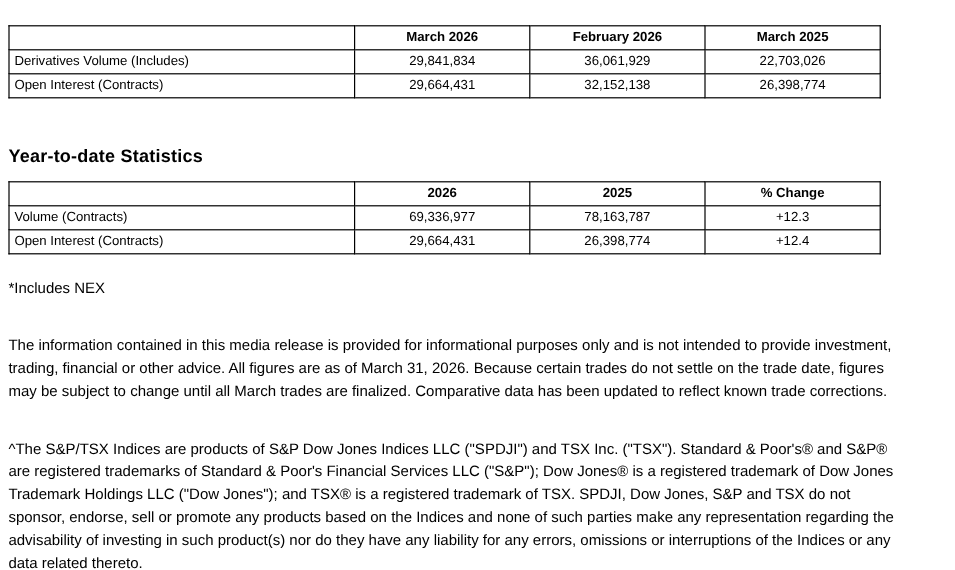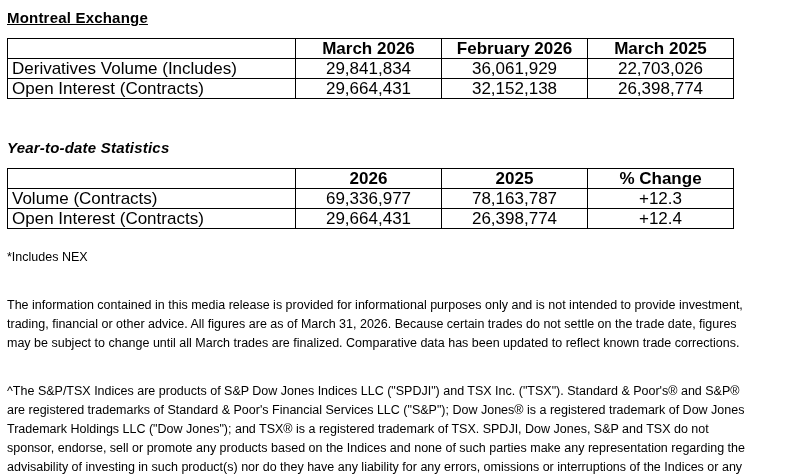--- a/index.html
+++ b/index.html
@@ -18,30 +18,29 @@
   }
   h1.section-title {
     font-size: 15px;
     font-weight: bold;
     text-decoration: underline;
     letter-spacing: 0.2px;
   }
   h2.section-title {
     font-size: 15px;
     font-weight: bold;
-    font-style: italic;
     margin-top: 40px;
     letter-spacing: 0.2px;
   }
   table.stats {
     border-collapse: collapse;
     table-layout: fixed;
     width: 726px;
     margin-top: 12px;
-    font-size: 17px;
+    font-size: 11px;
   }
   table.stats th, table.stats td {
     border: 1px solid #000000;
     height: 20px;
     padding: 2px 4px;
     line-height: 15px;
     overflow: hidden;
     white-space: nowrap;
   }
   table.stats th { font-weight: bold; text-align: center; }
@@ -59,21 +58,20 @@
     font-size: 12.5px;
     line-height: 19px;
     width: 748px;
   }
 </style>
 </head>
 <body>
 
 <div class="page">
 
-  <h1 class="section-title">Montreal Exchange</h1>
 
   <table class="stats">
     <colgroup>
       <col class="col-label">
         <col class="col-num">
         <col class="col-num">
         <col class="col-num">
     </colgroup>
     <thead>
       <tr>

